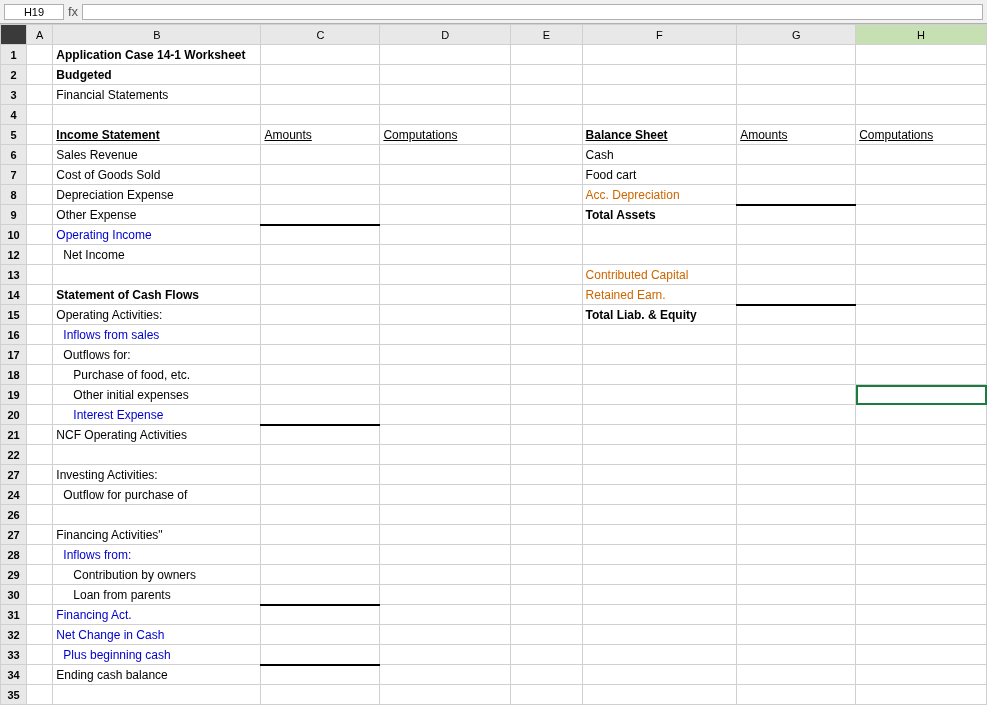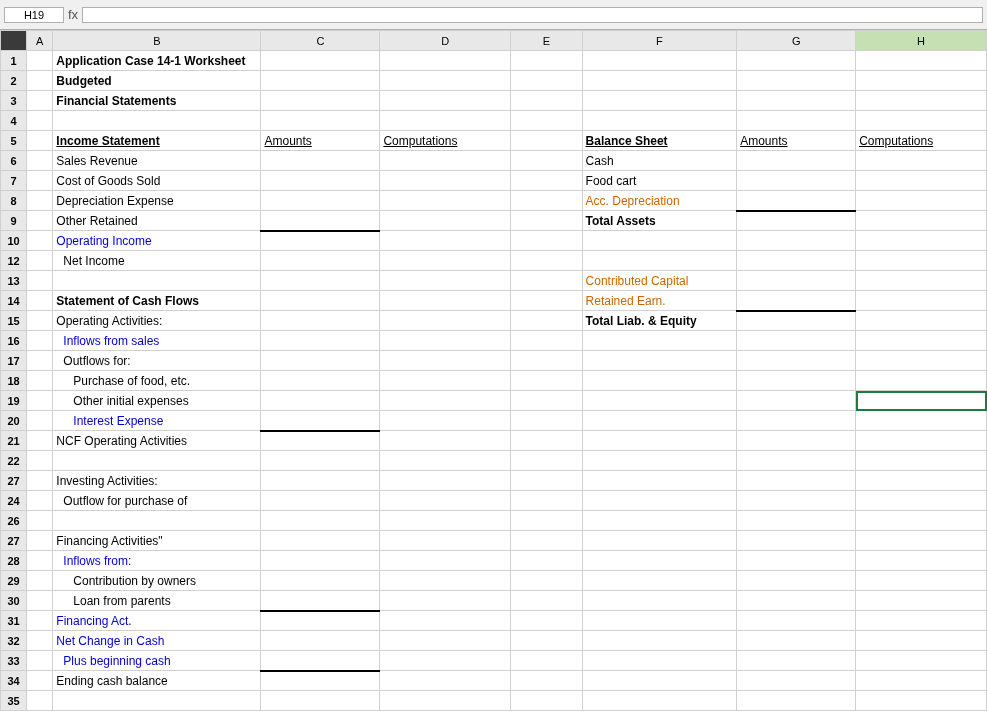--- a/index.html
+++ b/index.html
@@ -68,21 +68,21 @@
       background: #3a3a3a;
       border: 1px solid #b0b0b0;
     }
 
     .formula-bar {
       display: flex;
       align-items: center;
       background: #f0f0f0;
       border-bottom: 1px solid #b0b0b0;
       padding: 2px 4px;
-      height: 30px;
+      height: 24px;
     }
 
     .name-box {
       width: 60px;
       border: 1px solid #b0b0b0;
       background: #fff;
       font-size: 11px;
       text-align: center;
       padding: 1px 2px;
       margin-right: 4px;
@@ -151,21 +151,21 @@
           <td class="cell"></td>
           <td class="cell"></td>
           <td class="cell"></td>
           <td class="cell"></td>
           <td class="cell"></td>
           <td class="cell"></td>
         </tr>
         <tr>
           <th class="row-header">3</th>
           <td class="cell"></td>
-          <td class="cell" style="font-weight: bold;">Financial Statements</td>
+          <td class="cell" style="font-weight: normal;">Financial Statements</td>
           <td class="cell"></td>
           <td class="cell"></td>
           <td class="cell"></td>
           <td class="cell"></td>
           <td class="cell"></td>
           <td class="cell"></td>
         </tr>
         <tr>
           <th class="row-header">4</th>
           <td class="cell"></td>
@@ -217,21 +217,21 @@
           <td class="cell"></td>
           <td class="cell"></td>
           <td class="cell"></td>
           <td class="cell" style="color: rgb(204, 102, 0);">Acc. Depreciation</td>
           <td class="cell" style="border-bottom: 2px solid rgb(0, 0, 0);"></td>
           <td class="cell"></td>
         </tr>
         <tr>
           <th class="row-header">9</th>
           <td class="cell"></td>
-          <td class="cell">Other Retained</td>
+          <td class="cell">Other Expense</td>
           <td class="cell" style="border-bottom: 2px solid rgb(0, 0, 0);"></td>
           <td class="cell"></td>
           <td class="cell"></td>
           <td class="cell" style="font-weight: bold;">Total Assets</td>
           <td class="cell"></td>
           <td class="cell"></td>
         </tr>
         <tr>
           <th class="row-header">10</th>
           <td class="cell"></td>

